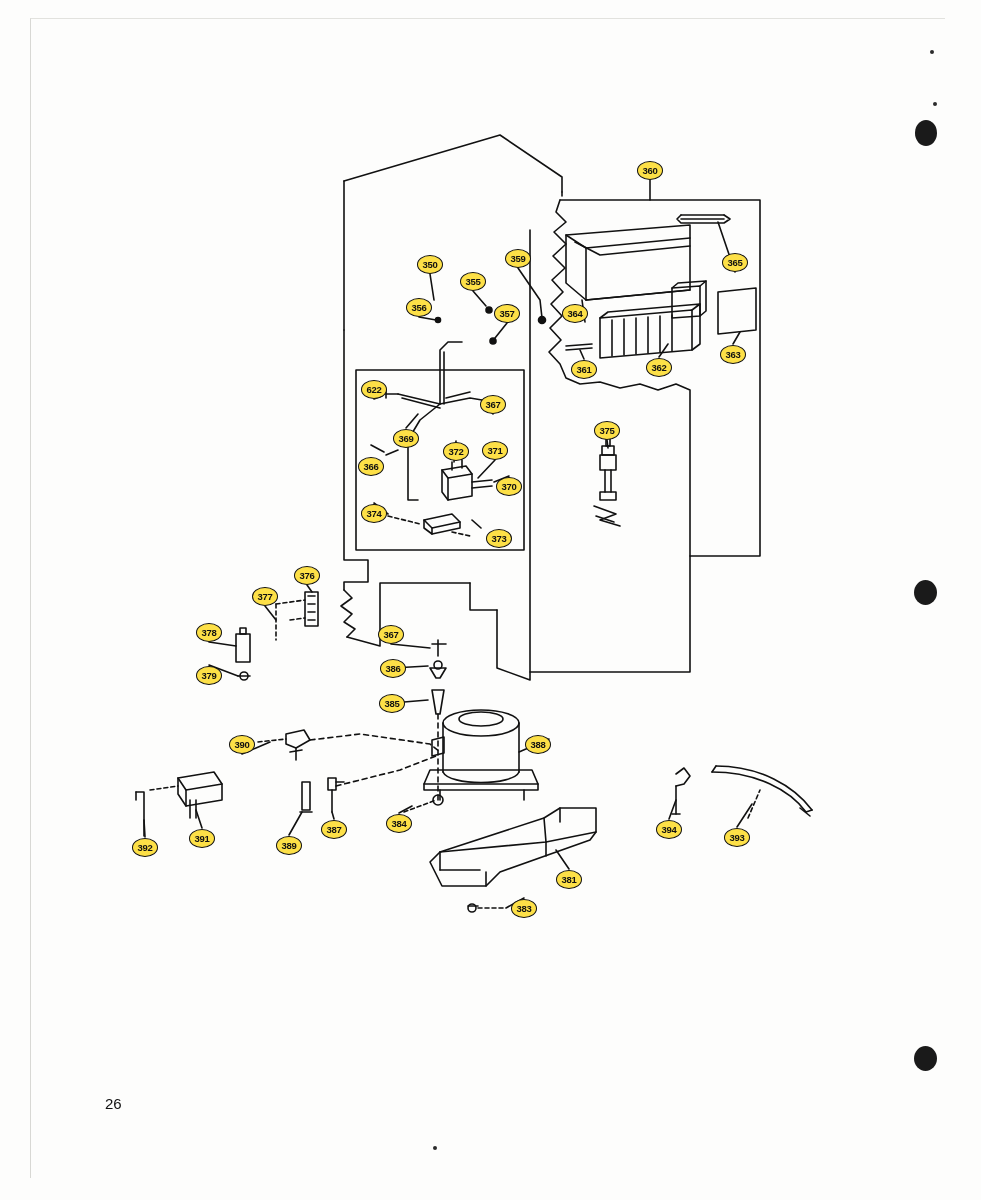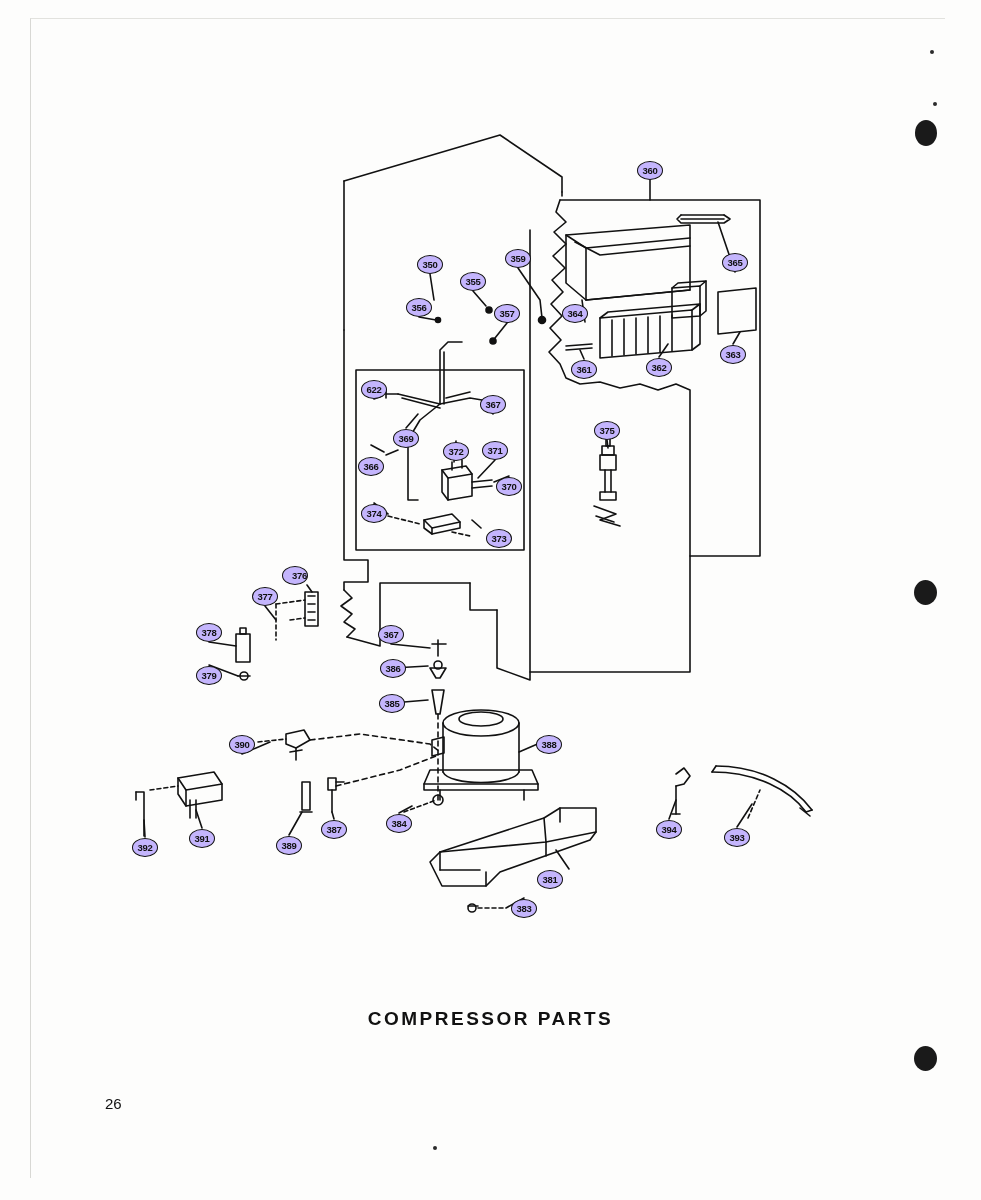--- a/index.html
+++ b/index.html
@@ -70,21 +70,21 @@
   }
   
   .callout {
     position: absolute;
     width: 26px;
     height: 19px;
     margin-left: -13px;
     margin-top: -9.5px;
     border: 1.6px solid #111;
     border-radius: 50%;
-    background: #c4b5fd;
+    background: #fde047;
     color: #111;
     font-family: "Liberation Sans", sans-serif;
     font-size: 9.5px;
     font-weight: bold;
     line-height: 17px;
     text-align: center;
     letter-spacing: -0.3px;
     box-sizing: border-box;
   }
 </style>
@@ -344,35 +344,34 @@
   <div class="callout" style="left:374px; top:389px;">622</div>
   <div class="callout" style="left:493px; top:404px;">367</div>
   <div class="callout" style="left:406px; top:438px;text-align:center;">369</div>
   <div class="callout" style="left:607px; top:430px;">375</div>
   <div class="callout" style="left:371px; top:466px;">366</div>
   <div class="callout" style="left:456px; top:451px;">372</div>
   <div class="callout" style="left:495px; top:450px;">371</div>
   <div class="callout" style="left:509px; top:486px;">370</div>
   <div class="callout" style="left:374px; top:513px;">374</div>
   <div class="callout" style="left:499px; top:538px;">373</div>
-  <div class="callout" style="left:295px; top:575px;text-align:right;">376</div>
+  <div class="callout" style="left:307px; top:575px;">376</div>
   <div class="callout" style="left:265px; top:596px;">377</div>
   <div class="callout" style="left:209px; top:632px;text-align:center;">378</div>
   <div class="callout" style="left:391px; top:634px;">367</div>
   <div class="callout" style="left:209px; top:675px;">379</div>
   <div class="callout" style="left:393px; top:668px;">386</div>
   <div class="callout" style="left:392px; top:703px;">385</div>
-  <div class="callout" style="left:549px; top:729px;margin-top:6px;">388</div>
+  <div class="callout" style="left:538px; top:729px;margin-top:6px;">388</div>
   <div class="callout" style="left:242px; top:744px;">390</div>
   <div class="callout" style="left:202px; top:838px;">391</div>
   <div class="callout" style="left:145px; top:847px;">392</div>
   <div class="callout" style="left:289px; top:845px;">389</div>
   <div class="callout" style="left:334px; top:829px;">387</div>
   <div class="callout" style="left:399px; top:823px;">384</div>
   <div class="callout" style="left:669px; top:829px;">394</div>
   <div class="callout" style="left:737px; top:837px;">393</div>
-  <div class="callout" style="left:550px; top:879px;">381</div>
+  <div class="callout" style="left:569px; top:879px;">381</div>
   <div class="callout" style="left:524px; top:908px;">383</div>
 
-  <div class="caption">COMPRESSOR  PARTS</div>
   <div class="page-number">26</div>
 
 </div>
 
 </body></html>

